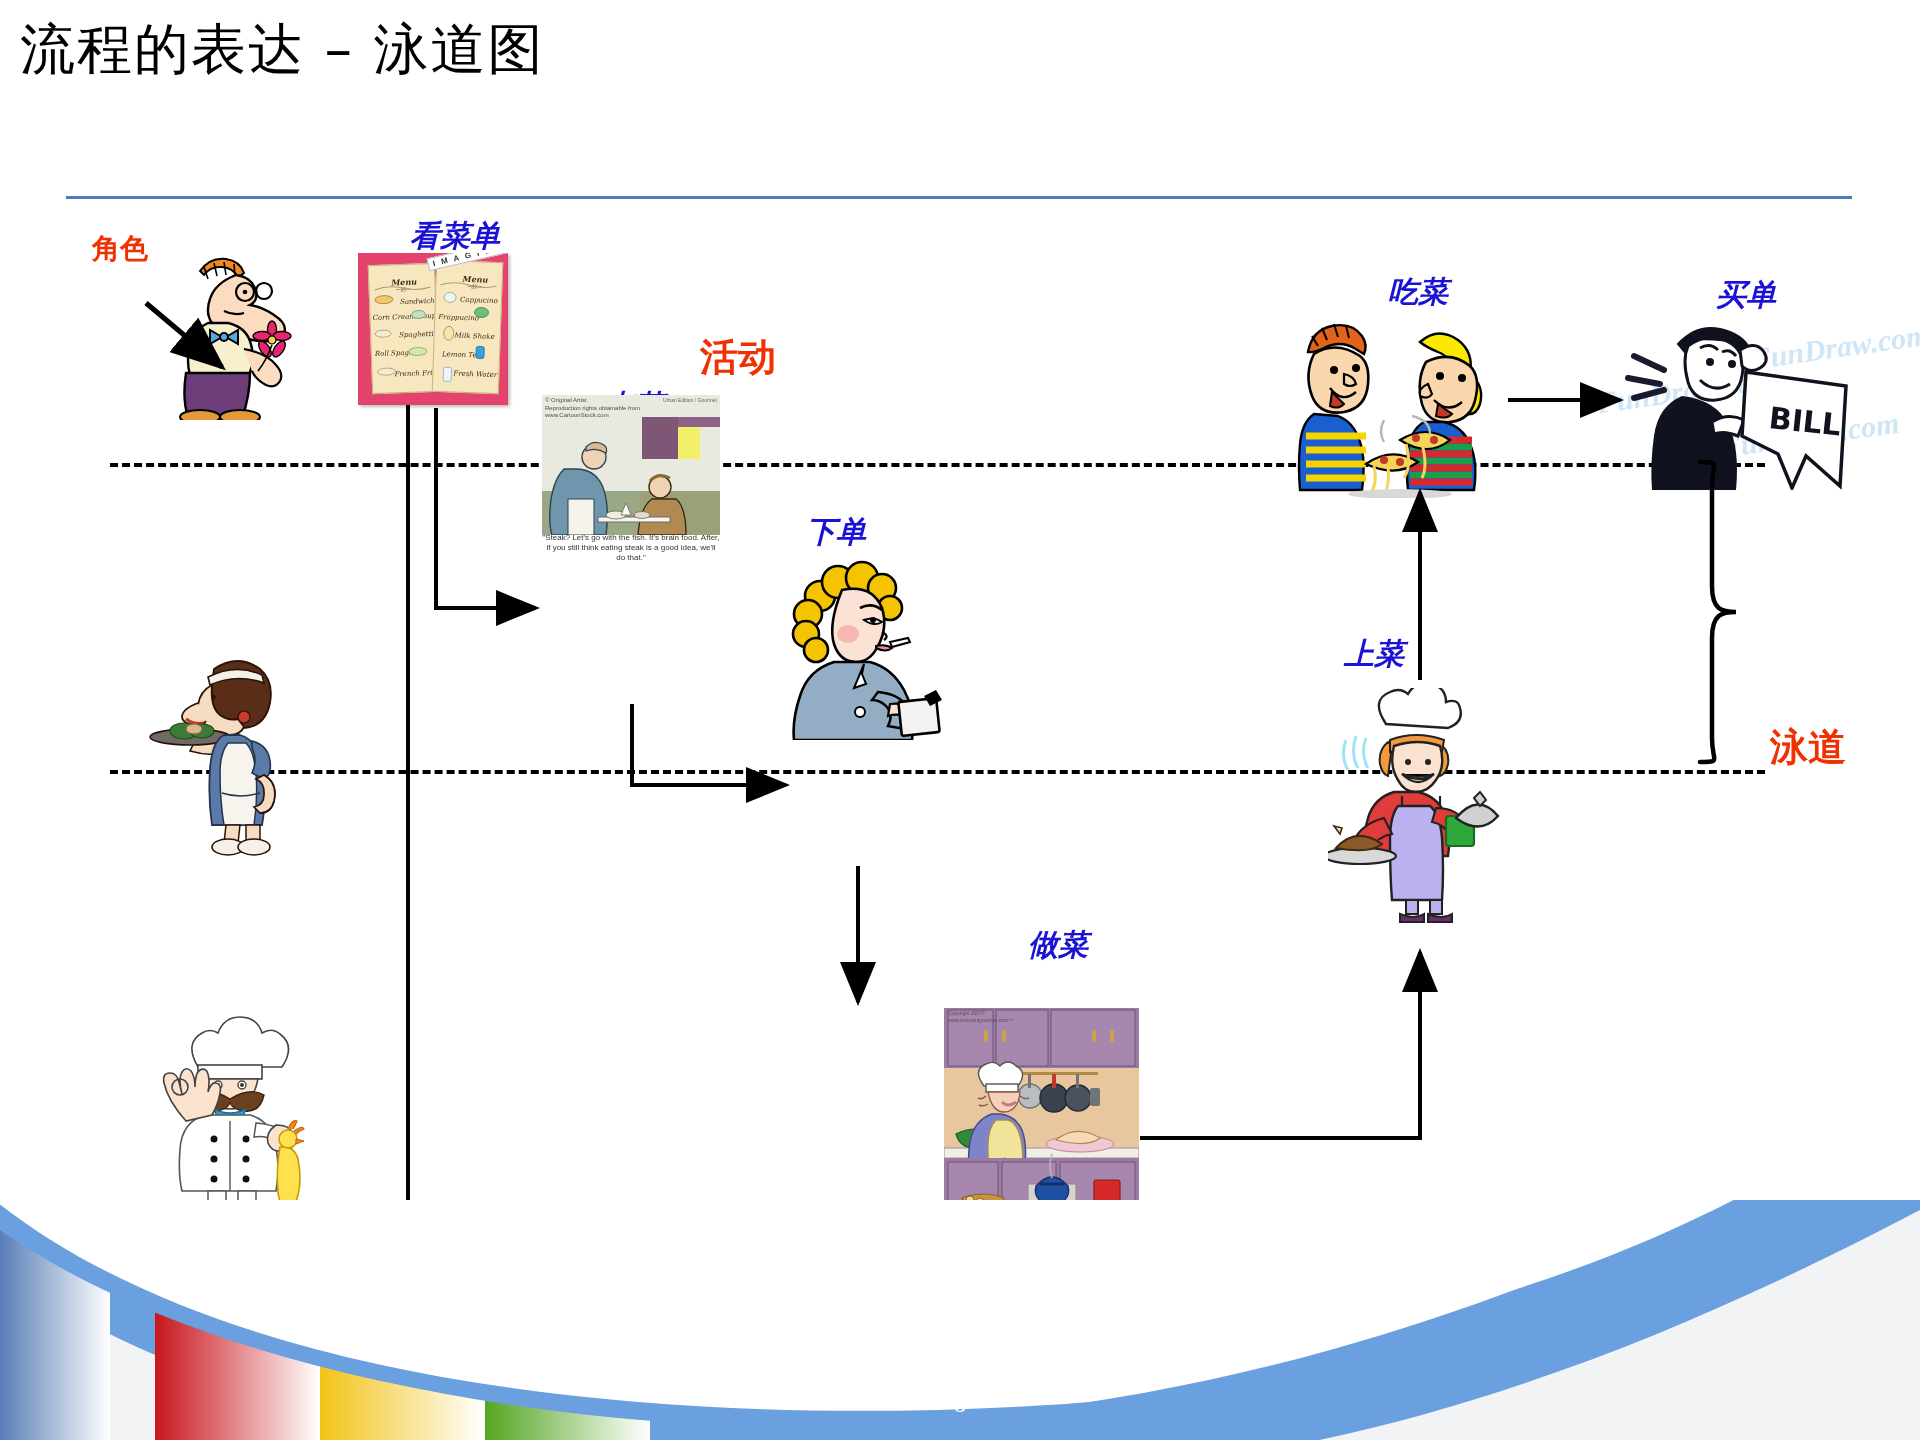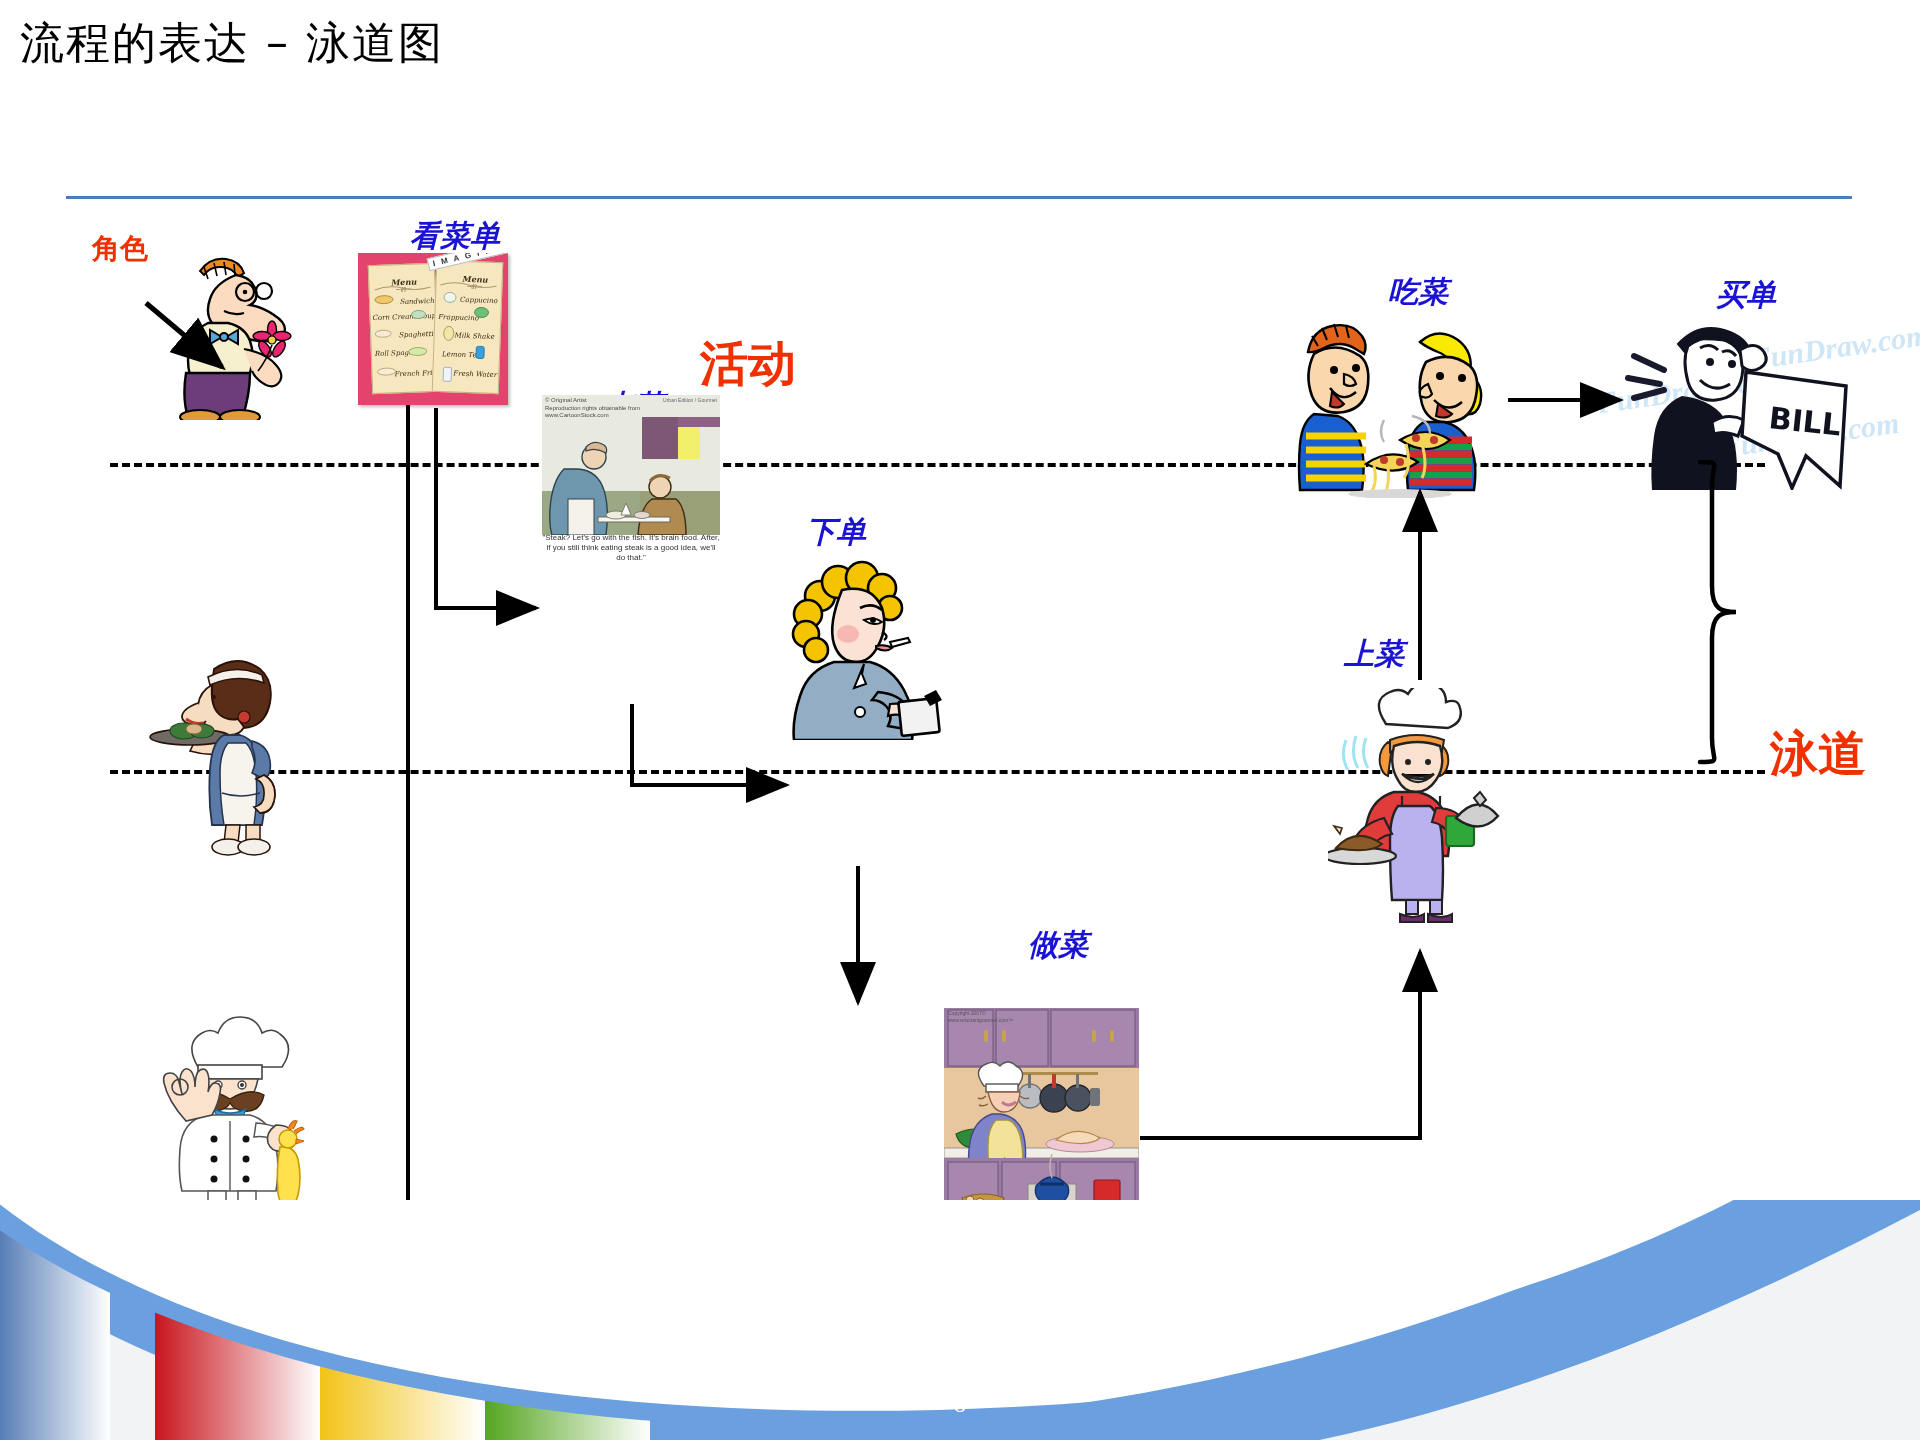--- a/index.html
+++ b/index.html
@@ -8,21 +8,21 @@
     background:#ffffff;
     font-family:"Liberation Sans","DejaVu Sans",sans-serif;
     overflow:hidden;
     position:relative;
   }
   .slide{position:absolute;inset:0;background:#fff;overflow:hidden;}
 
   
   .title{
     position:absolute;left:20px;top:18px;
-    font-size:44px;line-height:1.15;
+    font-size:55px;line-height:1.15;
     color:#000;letter-spacing:2px;
     font-family:"DejaVu Sans","Liberation Sans",sans-serif;
     white-space:nowrap;
   }
   .title-rule{
     position:absolute;left:66px;top:196px;width:1786px;height:3px;
     background:#4a7ebb;
   }
 
   
@@ -40,21 +40,21 @@
   
   .lbl{
     position:absolute;white-space:nowrap;
     font-family:"DejaVu Serif","Liberation Serif",serif;
     font-weight:bold;font-style:italic;
     color:#1a13d6;font-size:30px;
   }
   .lbl-red{
     position:absolute;white-space:nowrap;
     font-family:"DejaVu Sans","Liberation Sans",sans-serif;
-    font-weight:bold;color:#f03000;font-size:48px;
+    font-weight:bold;color:#f03000;font-size:38px;
   }
 
   
   .flow-svg{position:absolute;left:0;top:0;width:1920px;height:1440px;pointer-events:none;}
 
   
   .pic{position:absolute;overflow:hidden;}
 
   
   .menu-card{

